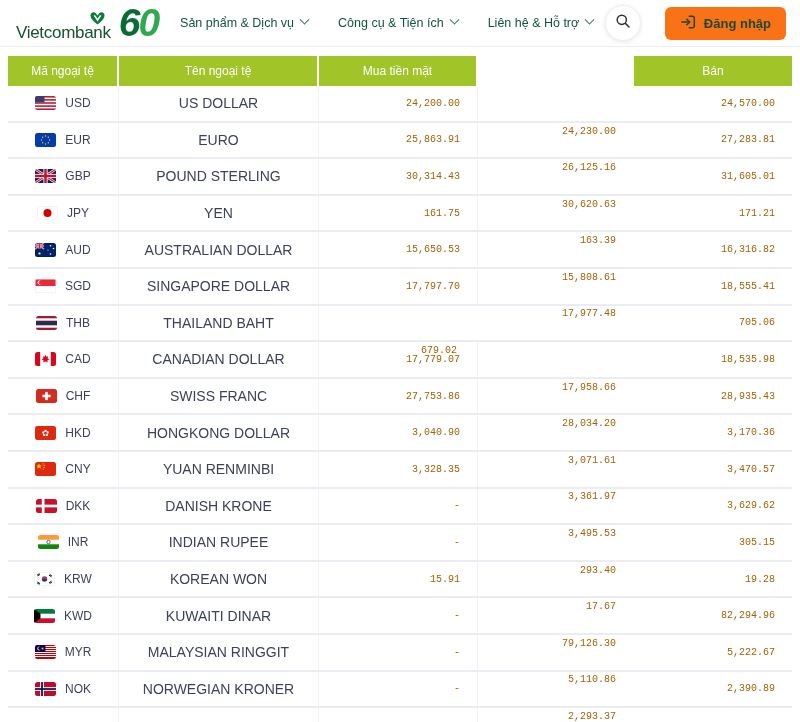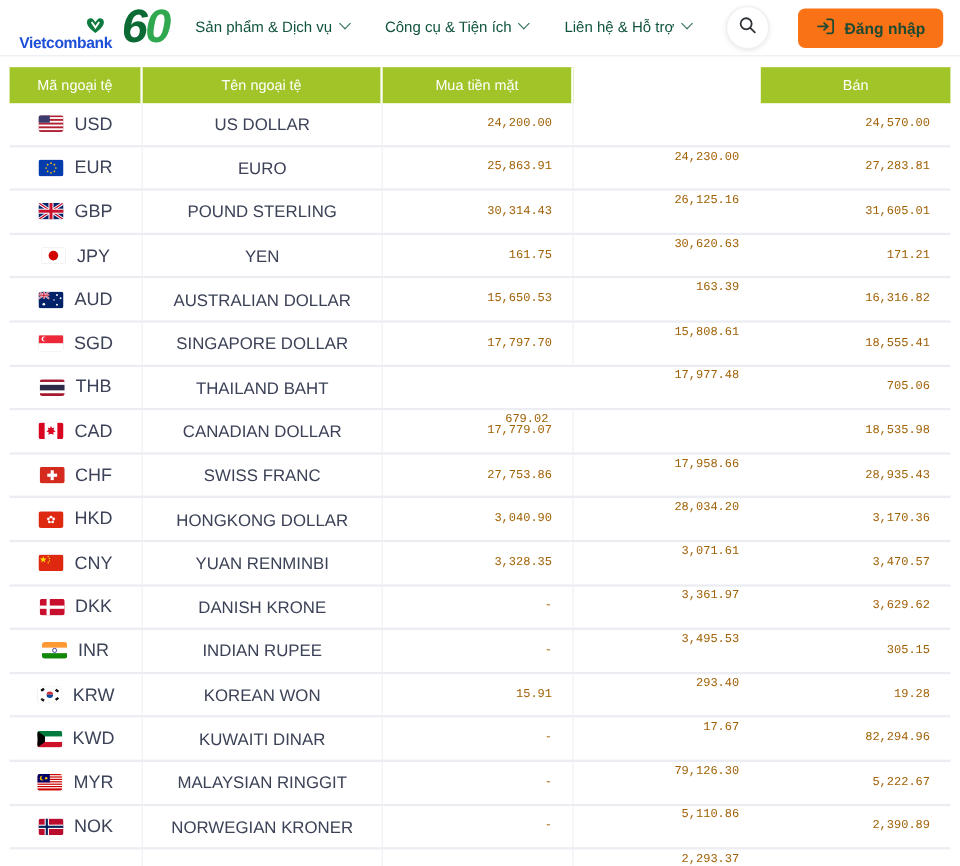--- a/index.html
+++ b/index.html
@@ -3,22 +3,22 @@
 <meta charset="utf-8">
 <style>
   * { box-sizing: border-box; margin: 0; padding: 0; }
   html, body { width: 800px; height: 722px; overflow: hidden; background: #fff;
     font-family: "Liberation Sans", sans-serif; }
 
   
   .topbar { height: 47px; display: flex; align-items: center; padding: 0 14px 0 16px;
     border-bottom: 1px solid #e8eef1; background: #fff; }
   .logo-group { display: flex; align-items: flex-end; gap: 8px; margin-right: 22px; }
-  .logo-wordmark { position: relative; color: #1d4ed8; font-weight: bold;
-    font-size: 13px; letter-spacing: -0.3px; padding-top: 12px; }
+  .logo-wordmark { position: relative; color: #14532d; font-weight: normal;
+    font-size: 17px; letter-spacing: -0.3px; padding-top: 12px; }
   .logo-leaf { position: absolute; top: -1px; right: 6px; }
   .logo-60 { font-size: 39px; font-weight: 800; font-style: italic; letter-spacing: -2px;
     line-height: 1; padding-bottom: 1px; }
   .logo-60 .six { color: #0c6b35; }
   .logo-60 .zero { color: #2fa84f; }
 
   .nav { display: flex; align-items: center; gap: 30px; }
   .nav-item { display: flex; align-items: center; gap: 7px; cursor: pointer;
     color: #11543c; font-size: 12.5px; font-weight: 500; }
   .chevron { width: 7px; height: 7px; border-right: 1.5px solid #35705a;
@@ -49,21 +49,21 @@
   .c1 { width: 111px; }
   .c2 { width: 200px; }
   .c3 { width: 159px; }
   .c4 { width: 156px; margin-top: 45px; }
   .c5 { flex: 1; }
 
   .cell.code-cell { justify-content: center; gap: 9px; }
   .cell.name-cell { justify-content: center; }
   .cell.num-cell { justify-content: flex-end; padding-right: 17px; }
 
-  .code { font-size: 15px; color: #3c4257; }
+  .code { font-size: 12px; color: #3c4257; }
   .name { font-size: 14px; color: #3c4257; }
   .num  { font-size: 10px; color: #a16207; font-family: Liberation Mono, monospace; }
 
   .flag { width: 21px; height: 14px; border-radius: 2.5px; overflow: hidden;
     display: inline-flex; box-shadow: 0 0 0 0.5px rgba(0,0,0,0.08) inset; flex: none; }
   .flag svg { width: 21px; height: 14px; display: block; }
 
   .row.partial { height: 16px; border-bottom: none; }
 </style>
 </head>

